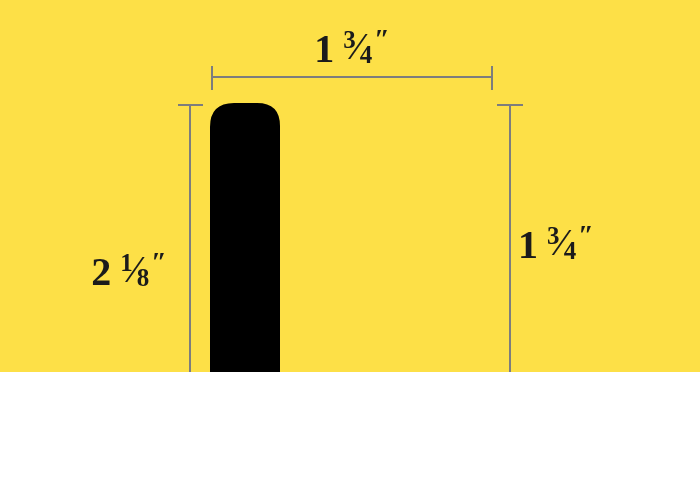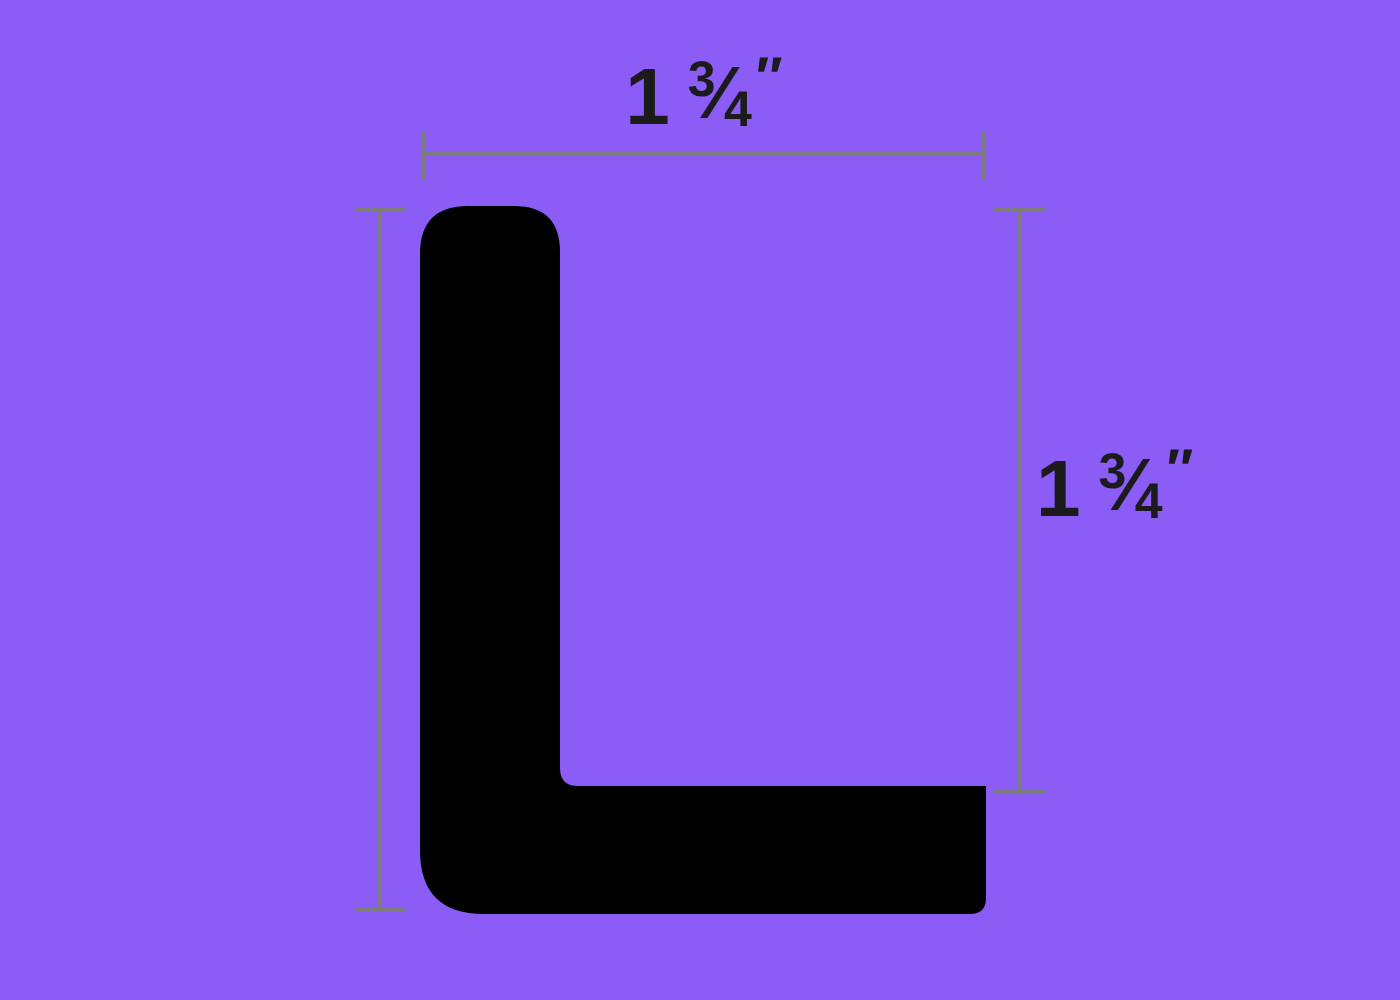--- a/index.html
+++ b/index.html
@@ -3,24 +3,24 @@
 <meta charset="utf-8">
 <style>
   html, body {
     margin: 0;
     padding: 0;
     background: #ffffff;
   }
   .canvas {
     position: relative;
     width: 700px;
-    height: 500px;
-    background: #8b5cf6;
+    height: 372px;
+    background: #fde047;
     overflow: hidden;
-    font-family: Liberation Sans, sans-serif;
+    font-family: Liberation Serif, serif;
   }
   .drawing-svg {
     position: absolute;
     left: 0;
     top: 0;
     width: 700px;
     height: 500px;
   }
   .dim-label {
     position: absolute;
@@ -117,18 +117,21 @@
       <line x1="510" y1="105" x2="510" y2="396"></line>
       <line x1="497" y1="105" x2="523" y2="105"></line>
       <line x1="497" y1="396" x2="523" y2="396"></line>
     </g>
   </svg>
 
   <div class="dim-label dim-label-top">
     <span class="whole">1</span><span class="frac"><span class="frac-num">3</span><span class="frac-slash">⁄</span><span class="frac-den">4</span></span><span class="unit">″</span>
   </div>
 
+  <div class="dim-label dim-label-left">
+    <span class="whole">2</span><span class="frac"><span class="frac-num">1</span><span class="frac-slash">⁄</span><span class="frac-den">8</span></span><span class="unit">″</span>
+  </div>
 
   <div class="dim-label dim-label-right">
     <span class="whole">1</span><span class="frac"><span class="frac-num">3</span><span class="frac-slash">⁄</span><span class="frac-den">4</span></span><span class="unit">″</span>
   </div>
 
 </div>
 
 </body></html>

